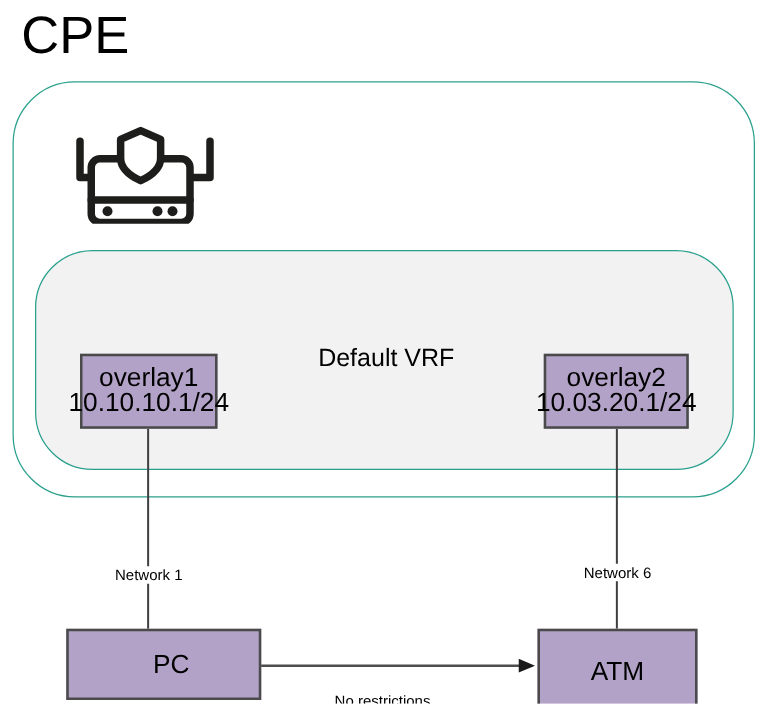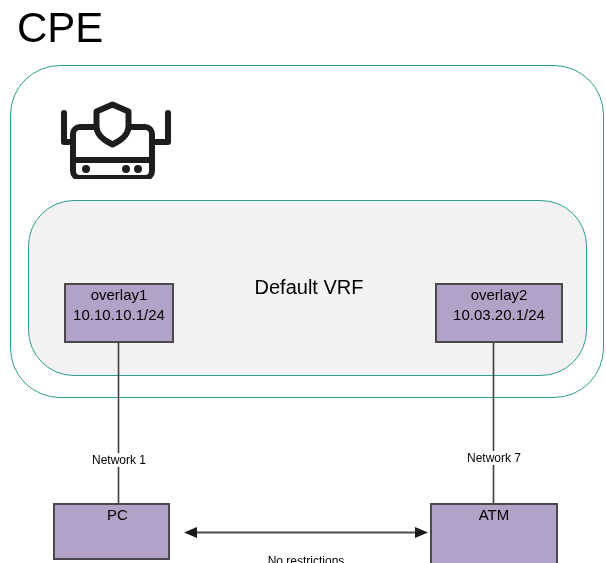--- a/index.html
+++ b/index.html
@@ -19,26 +19,26 @@
     position:absolute;left:28px;top:200px;width:557px;height:174px;
     border:1.6px solid #2aa08d;border-radius:46px;background:#f2f2f2;
   }
   .vrf-label{
     position:absolute;left:309px;top:287px;transform:translate(-50%,-50%);
     font-size:20px;white-space:nowrap;
   }
   .fw-icon{position:absolute;left:58px;top:101px;}
   .node{
     position:absolute;display:flex;flex-direction:column;align-items:center;
-    justify-content:flex-start;text-align:center;background:#b3a2c7;
-    border:2px solid #4a4a4a;box-sizing:border-box;font-size:15px;line-height:20px;
+    justify-content:center;text-align:center;background:#b3a2c7;
+    border:2px solid #4a4a4a;box-sizing:border-box;font-size:21px;line-height:20px;
   }
   .node-overlay1{left:64px;top:283px;width:110px;height:60px;}
-  .node-overlay2{left:435px;top:283px;width:128px;height:60px;}
-  .node-pc{left:53px;top:503px;width:117px;height:57px;padding-left:12px;}
+  .node-overlay2{left:435px;top:283px;width:116px;height:60px;}
+  .node-pc{left:53px;top:503px;width:156px;height:57px;padding-left:12px;}
   .node-atm{left:430px;top:503px;width:128px;height:69px;}
   .edges{position:absolute;left:0;top:0;width:606px;height:563px;pointer-events:none;}
   .edge-label{
     position:absolute;transform:translate(-50%,-50%);background:#ffffff;
     padding:0 3px;font-size:12px;white-space:nowrap;margin-top:28px;
   }
   .lbl-network1{left:119px;top:432px;}
   .lbl-network2{left:494px;top:430px;}
   .lbl-norestrict{left:306px;top:533px;}
 </style>
@@ -90,16 +90,16 @@
 
   <div class="node node-pc">
     <div>PC</div>
   </div>
 
   <div class="node node-atm">
     <div>ATM</div>
   </div>
 
   <div class="edge-label lbl-network1">Network 1</div>
-  <div class="edge-label lbl-network2">Network 7</div>
+  <div class="edge-label lbl-network2">Network 6</div>
   <div class="edge-label lbl-norestrict">No restrictions</div>
 
 </div>
 
 </body></html>

